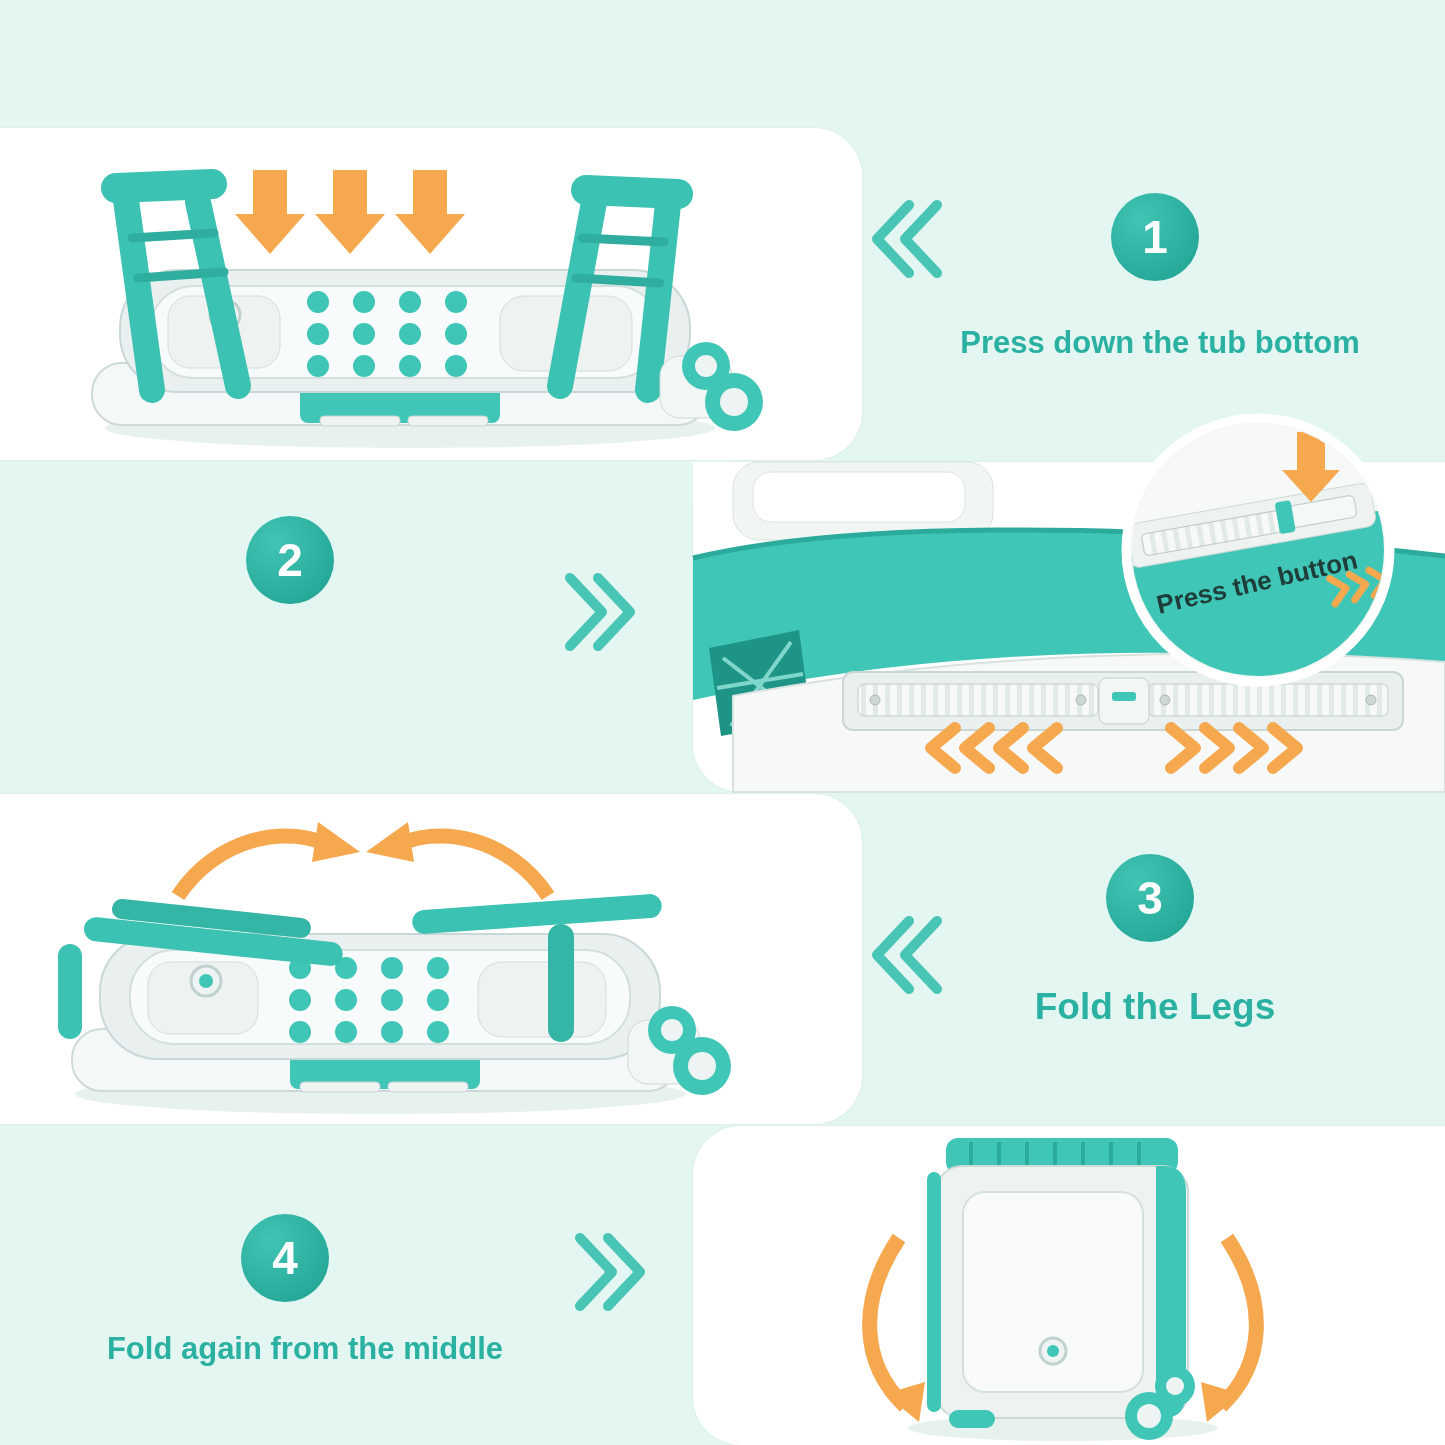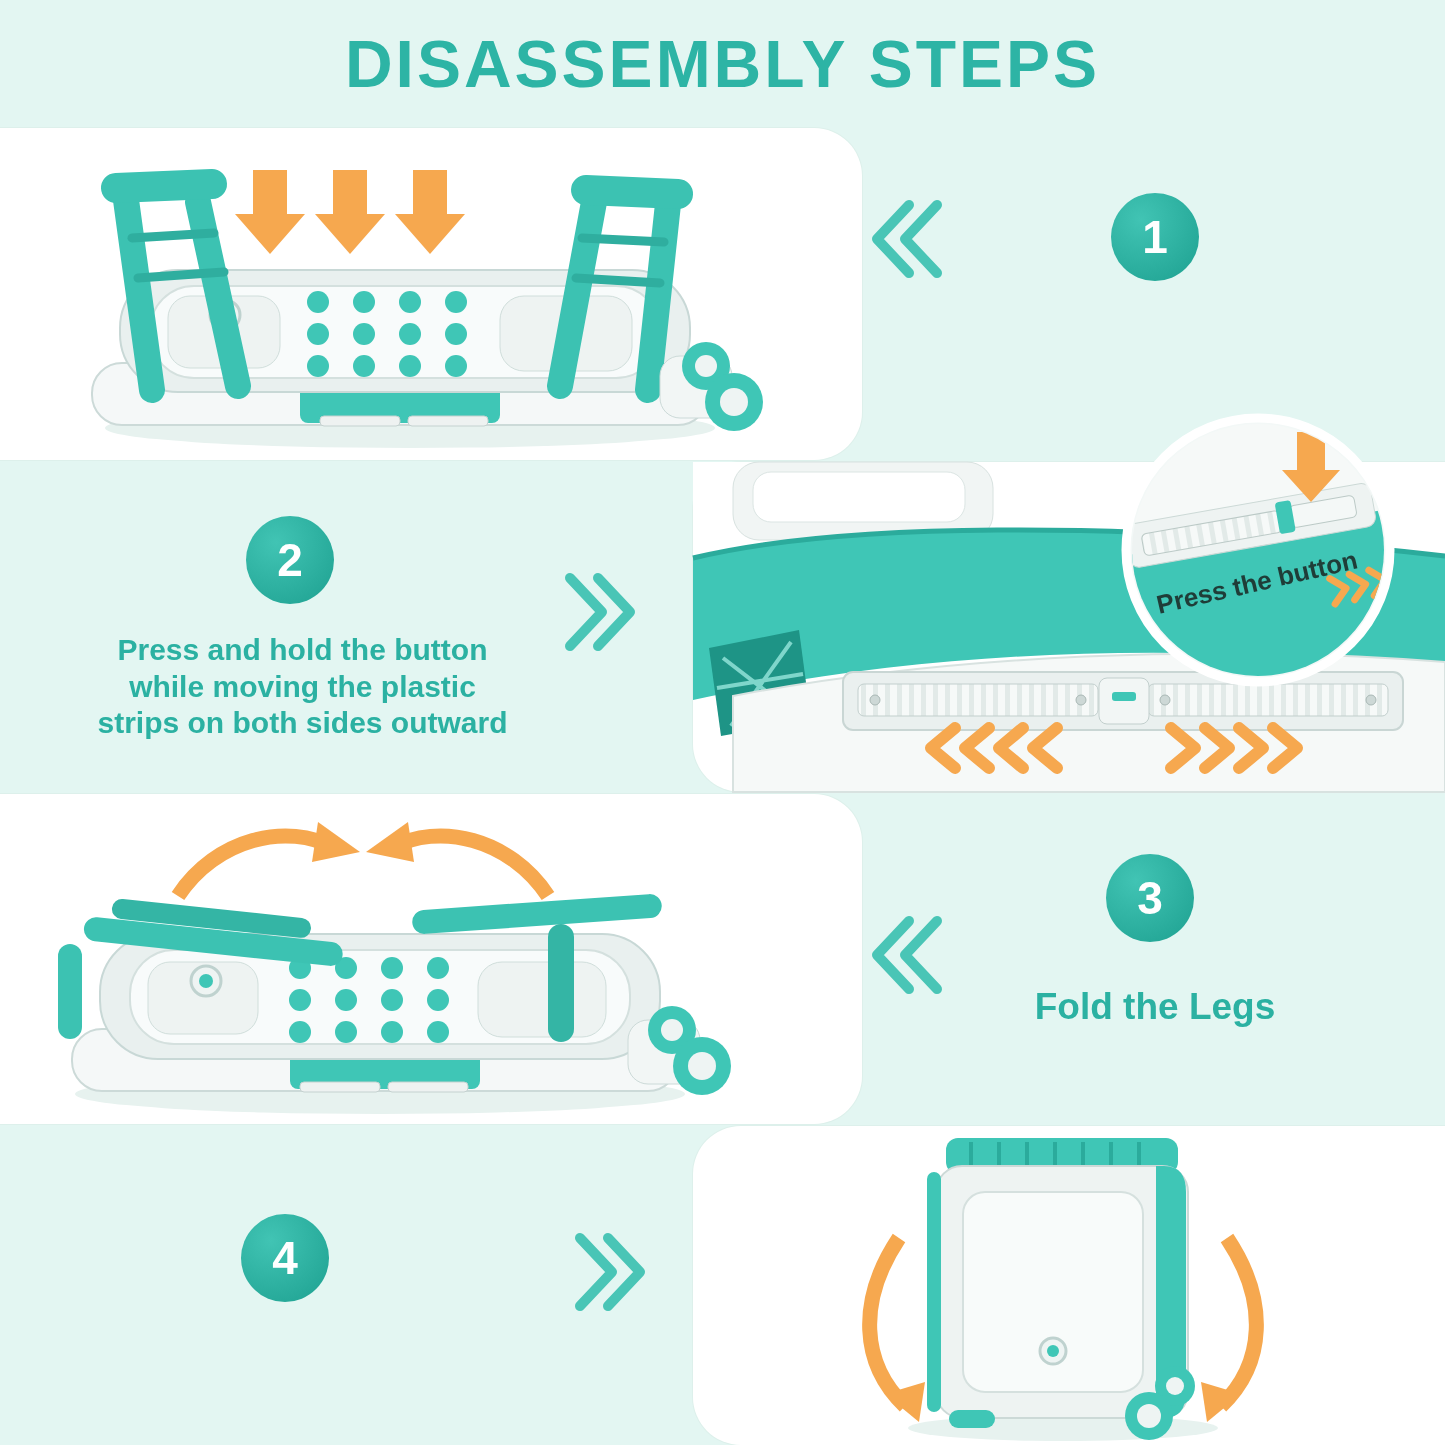--- a/index.html
+++ b/index.html
@@ -26,21 +26,20 @@
   .t4{left:20px;top:1330px;width:570px;font-size:31px;}
   .chev{position:absolute;width:100px;height:100px;}
   .chev svg{width:100%;height:100%;}
   .chev path{fill:none;stroke:#49c5b6;stroke-width:10;stroke-linecap:round;stroke-linejoin:round;}
 </style>
 </head>
 <body>
 
 <div class="page">
 
-  <h1 class="title">DISASSEMBLY STEPS</h1>
 
   <div class="panel panel-r1">
     <svg class="illus" viewBox="0 0 862 332">
 
       <g fill="#f6a84f">
         <path d="M253,42 h34 v44 h18 l-35,40 -35,-40 h18 z"></path>
         <path d="M333,42 h34 v44 h18 l-35,40 -35,-40 h18 z"></path>
         <path d="M413,42 h34 v44 h18 l-35,40 -35,-40 h18 z"></path>
       </g>
 
@@ -107,27 +106,25 @@
 
   <div class="chev" style="left:855px;top:189px">
     <svg viewBox="0 0 100 100">
         <path d="M54,16 L22,50 L54,84"></path>
         <path d="M82,16 L50,50 L82,84"></path>
       </svg>
   </div>
   <div class="step-circle" style="left:1111px;top:193px">
     <span>1</span>
   </div>
+  <div class="step-text t1">Press down the tub bottom</div>
 
   <div class="step-circle" style="left:246px;top:516px">
     <span>2</span>
   </div>
-  <div class="step-text t2">Press and hold the button
-while moving the plastic
-strips on both sides outward</div>
   <div class="chev" style="left:552px;top:562px">
     <svg viewBox="0 0 100 100">
         <path d="M46,16 L78,50 L46,84"></path>
         <path d="M18,16 L50,50 L18,84"></path>
       </svg>
   </div>
 
   <div class="panel panel-r2">
     <svg class="illus" viewBox="0 0 752 330">
       <defs>
@@ -269,20 +266,21 @@
       </svg>
   </div>
   <div class="step-circle" style="left:1106px;top:854px">
     <span>3</span>
   </div>
   <div class="step-text t3">Fold the Legs</div>
 
   <div class="step-circle" style="left:241px;top:1214px">
     <span>4</span>
   </div>
+  <div class="step-text t4">Fold again from the middle</div>
   <div class="chev" style="left:562px;top:1222px">
     <svg viewBox="0 0 100 100">
         <path d="M46,16 L78,50 L46,84"></path>
         <path d="M18,16 L50,50 L18,84"></path>
       </svg>
   </div>
 
   <div class="panel panel-r4">
     <svg class="illus" viewBox="0 0 752 319">
       <ellipse cx="370" cy="302" rx="155" ry="13" fill="#e7f2ef"></ellipse>

